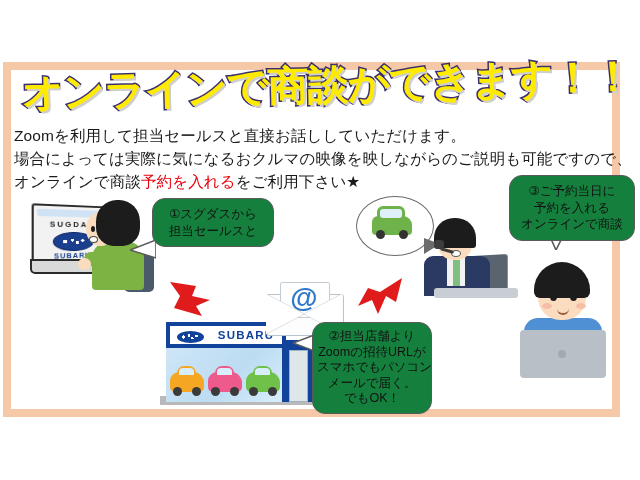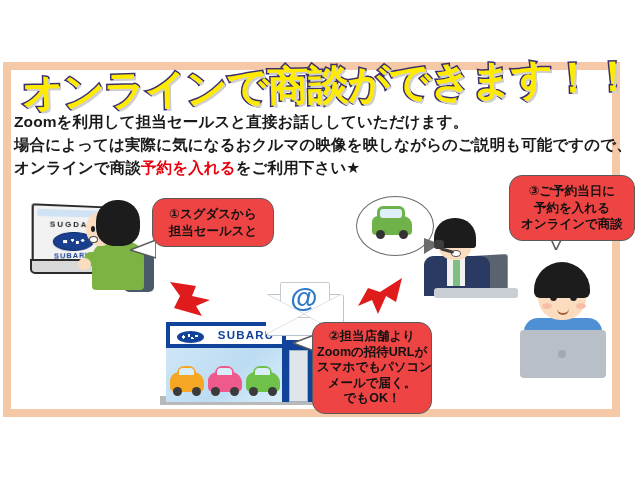--- a/index.html
+++ b/index.html
@@ -25,31 +25,31 @@
     transform:rotate(-1.6deg);transform-origin:left center;
     font-size:41px;font-weight:bold;letter-spacing:-1px;
     color:#ffeb00;white-space:nowrap;line-height:50px;
     -webkit-text-stroke:3px #3b2f6e;
     paint-order:stroke fill;
     text-shadow:2px 2px 0 #cfcfcf;
   }
 
   
   .body-copy{
-    position:absolute;left:14px;top:110px;width:600px;
-    font-size:15.5px;font-weight:bold;color:#1a1a1a;line-height:23px;
+    position:absolute;left:14px;top:124px;width:600px;
+    font-size:15.5px;font-weight:normal;color:#1a1a1a;line-height:23px;
     letter-spacing:.1px;
   }
   .body-copy div{white-space:nowrap;}
   .hl-red{color:#e8000d;}
 
   
   .bubble{
-    position:absolute;background:#ef4444;border:1.6px solid #5a5a5a;
-    border-radius:13px;text-align:center;font-weight:bold;color:#111;
+    position:absolute;background:#15803d;border:1.6px solid #5a5a5a;
+    border-radius:13px;text-align:center;font-weight:normal;color:#111;
     box-sizing:border-box;
   }
   .bubble .ln{white-space:nowrap;}
   .b1{left:152px;top:198px;width:122px;padding:7px 4px;font-size:12.5px;line-height:16.5px;}
   .b2{left:312px;top:322px;width:120px;padding:6px 4px;font-size:12.5px;line-height:15.5px;}
   .b3{left:509px;top:175px;width:126px;padding:7px 4px;font-size:12.5px;line-height:16.5px;}
 
   
   .tail{position:absolute;}
   .t1{left:130px;top:238px;width:26px;height:22px;}

